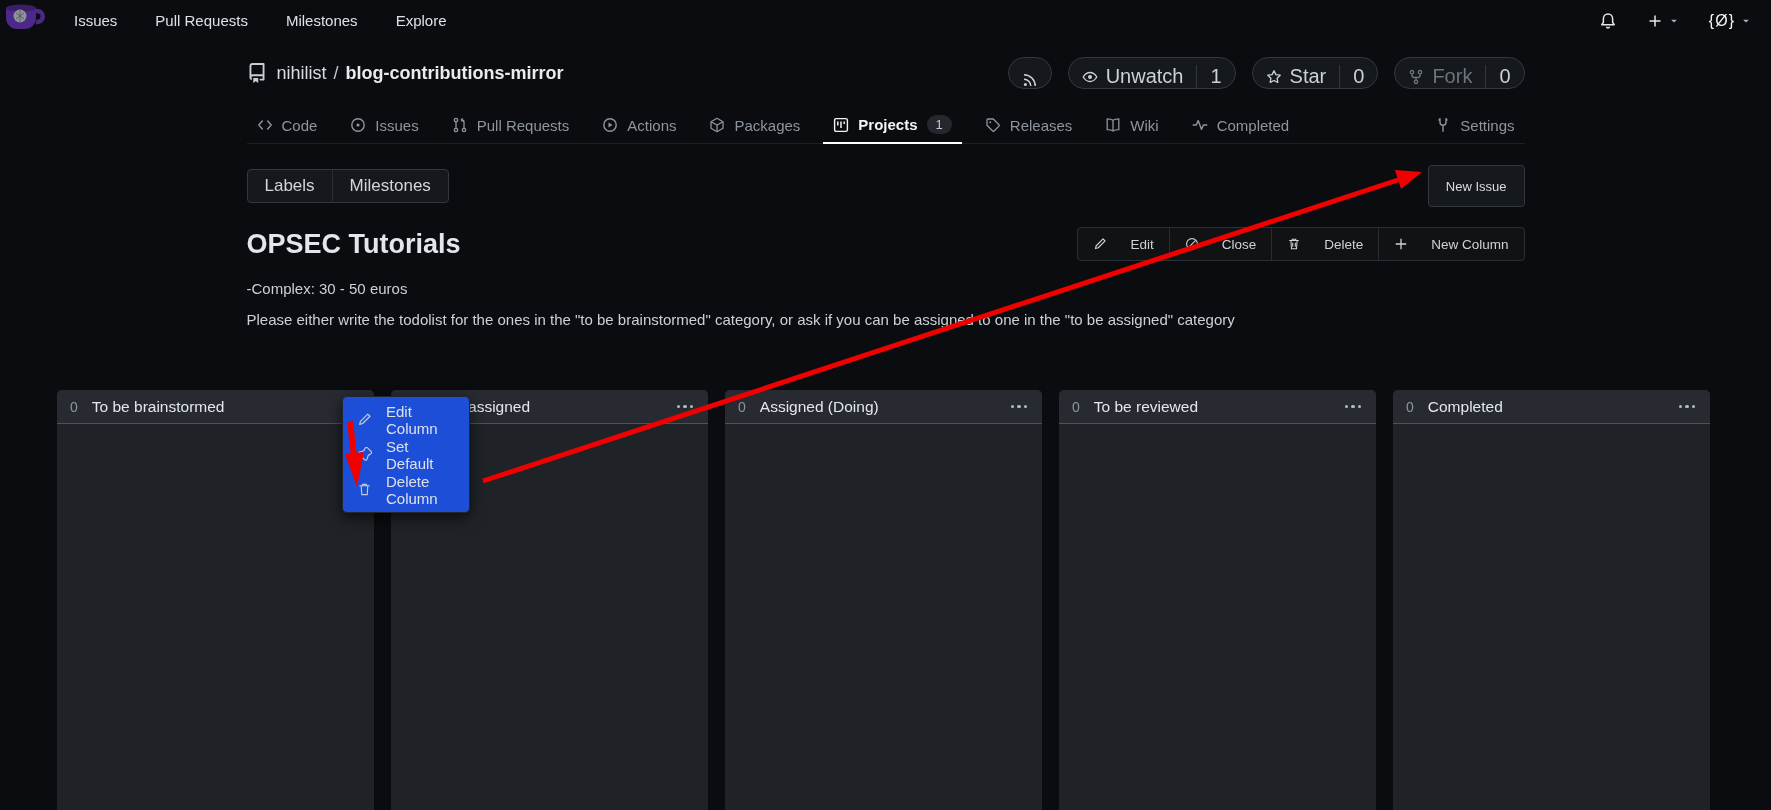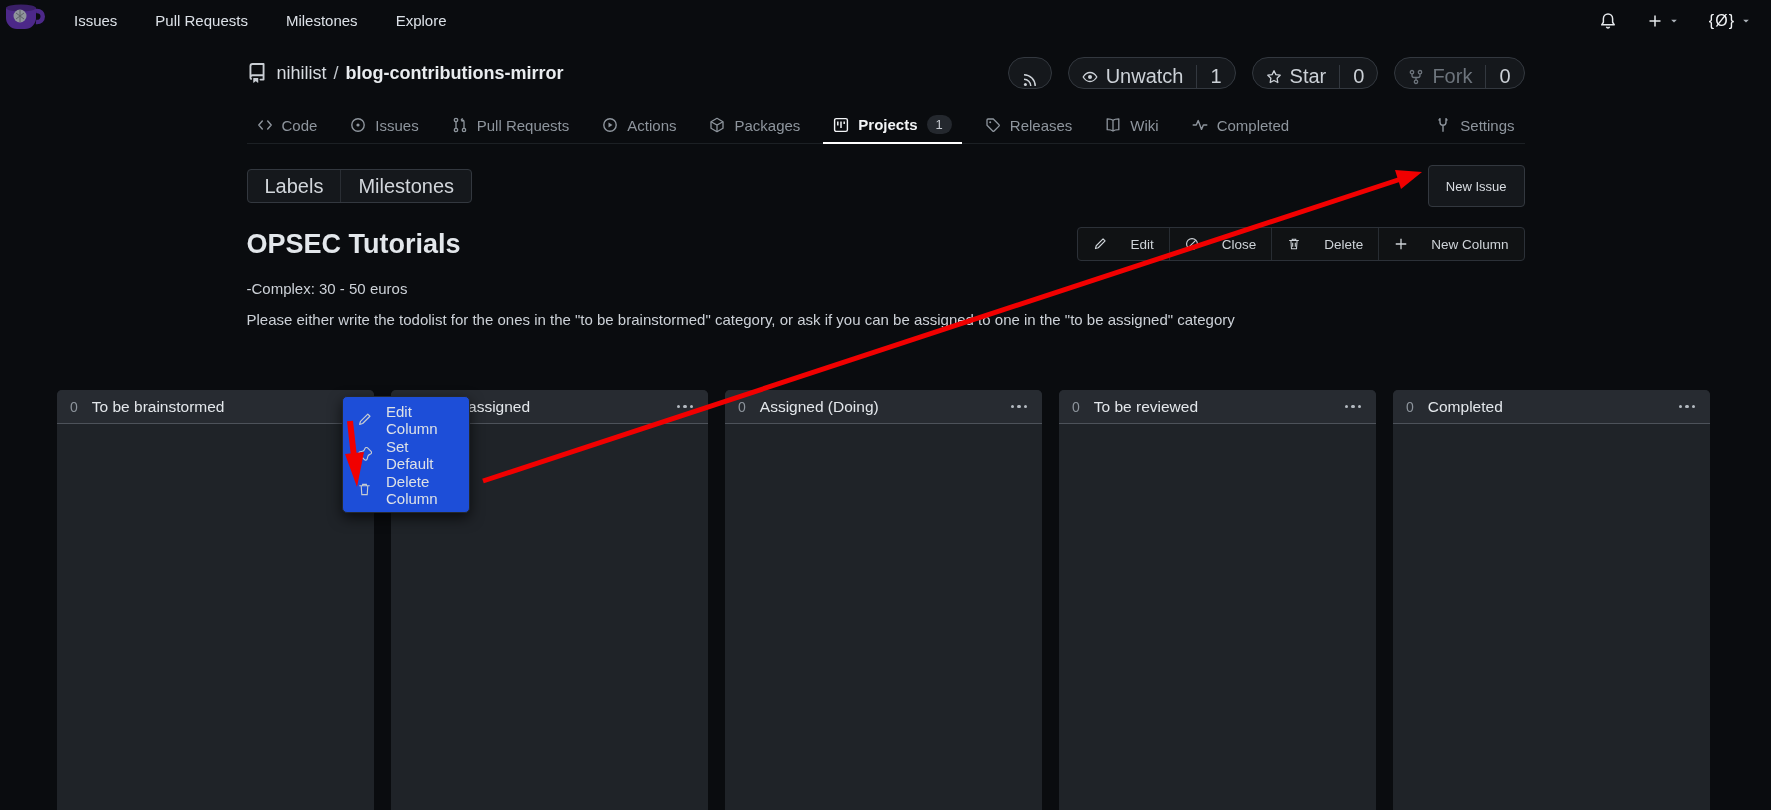--- a/index.html
+++ b/index.html
@@ -45,21 +45,21 @@
          font-size:15px; color:#8e959d; cursor:pointer; }
   .tab svg { flex:0 0 auto; }
   .tab.active { color:#f2f4f6; font-weight:bold; border-bottom:2px solid #ffffff; margin-bottom:-1px; }
   .tab-count { background:#24282e; border-radius:10px; padding:2px 9px; font-size:13px;
                font-weight:normal; color:#c3c8ce; }
   .tab-settings { margin-left:auto; margin-right:0; }
 
   
   .toolbar-row { display:flex; align-items:center; margin-top:21px; }
   .seg-group { display:flex; height:34px; background:#15181c; border:1px solid #33383f;
-               border-radius:4px; overflow:hidden; font-size:20px; color:#d2d6db; }
+               border-radius:4px; overflow:hidden; font-size:17px; color:#d2d6db; }
   .seg { display:flex; align-items:center; padding:0 17px; cursor:pointer; }
   .seg + .seg { border-left:1px solid #2a2e34; }
   .new-issue { margin-left:auto; display:flex; align-items:center; height:42px; padding:16px 17px;
                background:#15181c; border:1px solid #33383f; border-radius:4px;
                font-size:13px; color:#d9dde2; cursor:pointer; }
 
   
   .project-row { display:flex; align-items:center; margin-top:20px; }
   .project-title { font-size:27px; font-weight:600; color:#e3e7eb; margin:0; }
   .project-actions { margin-left:auto; display:flex; height:34px; background:#101214;

